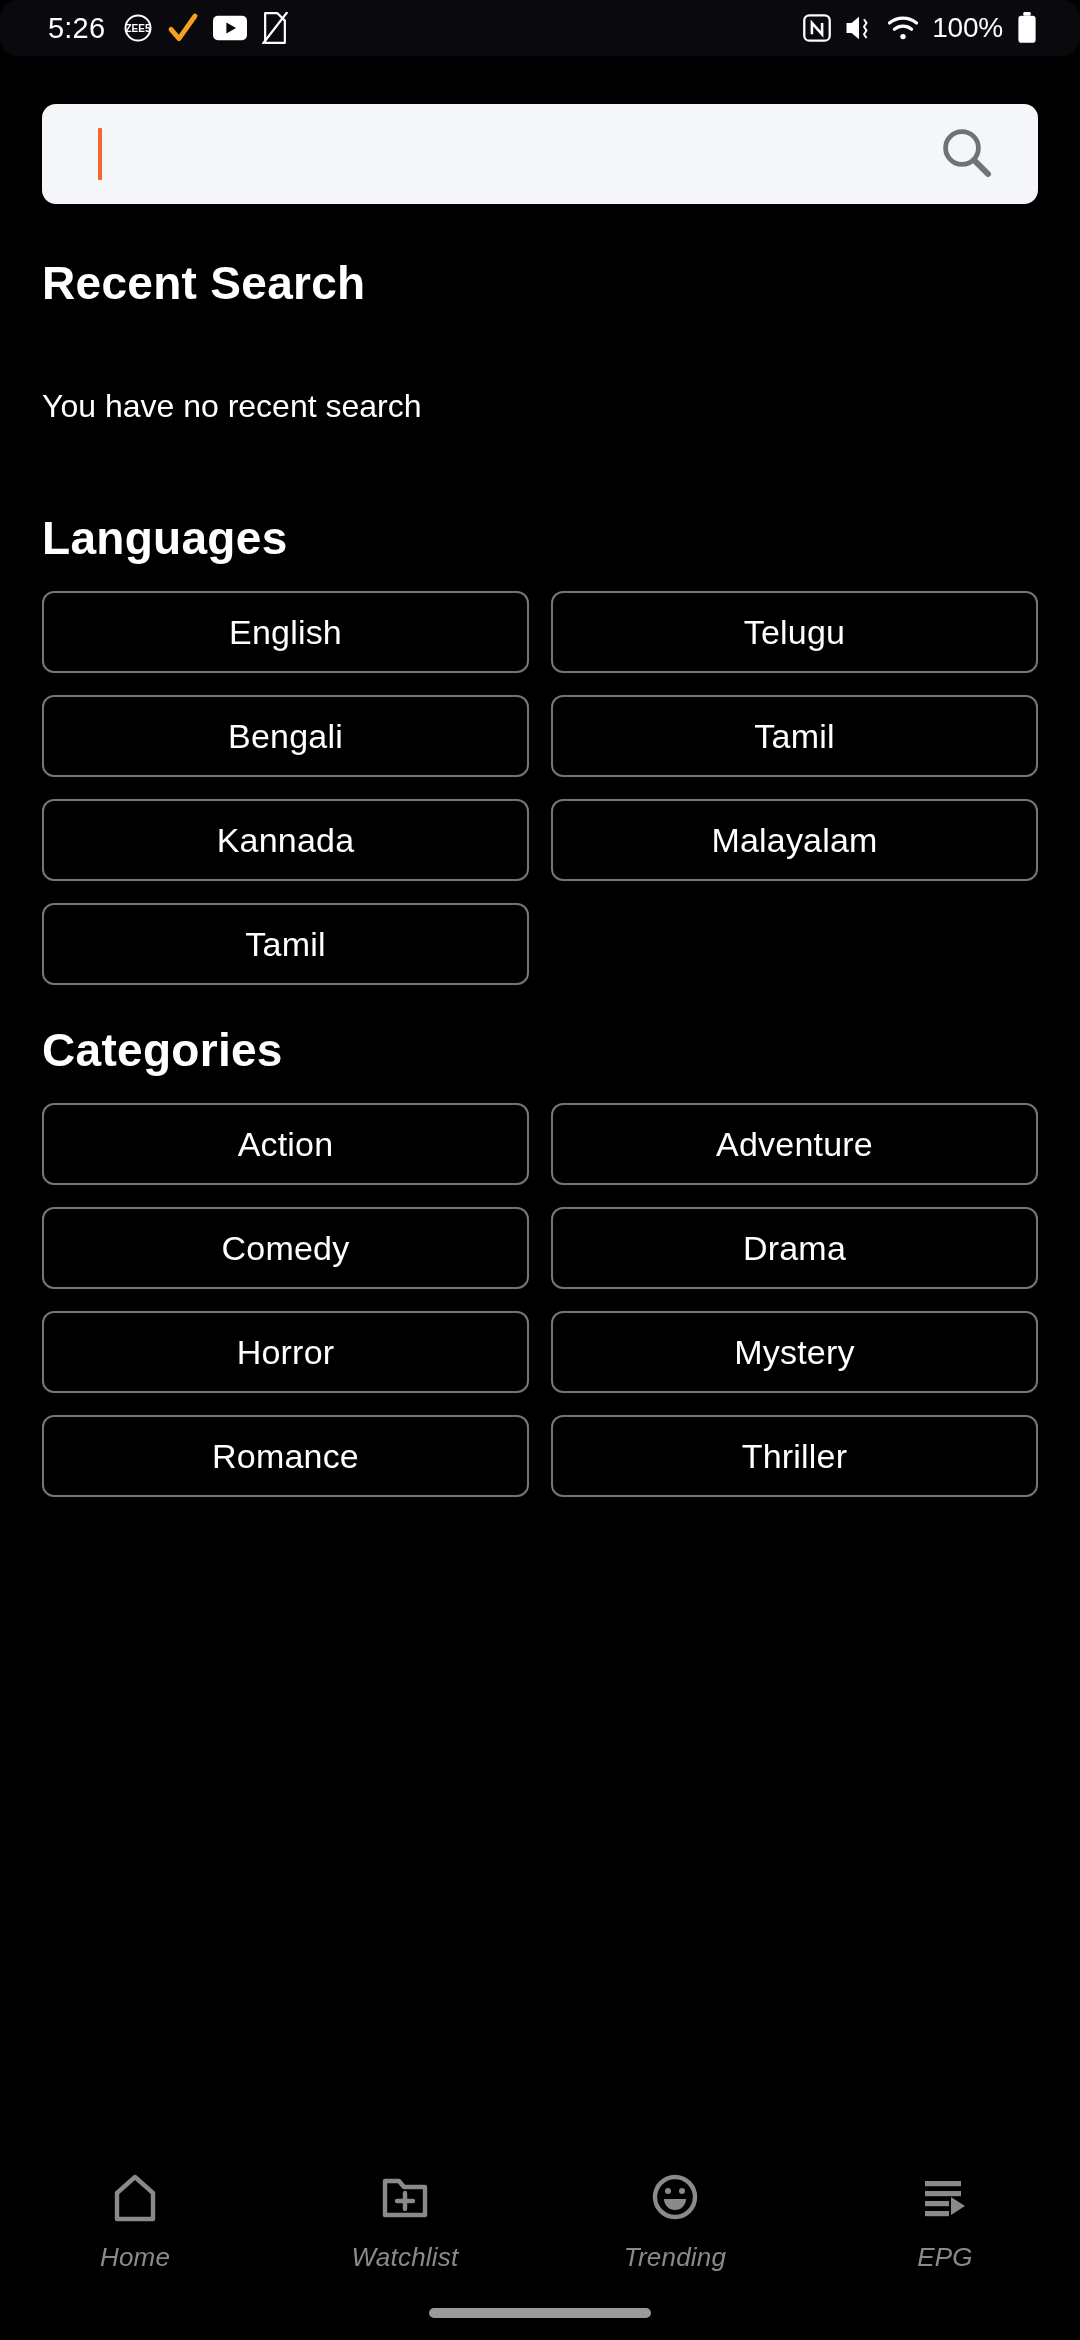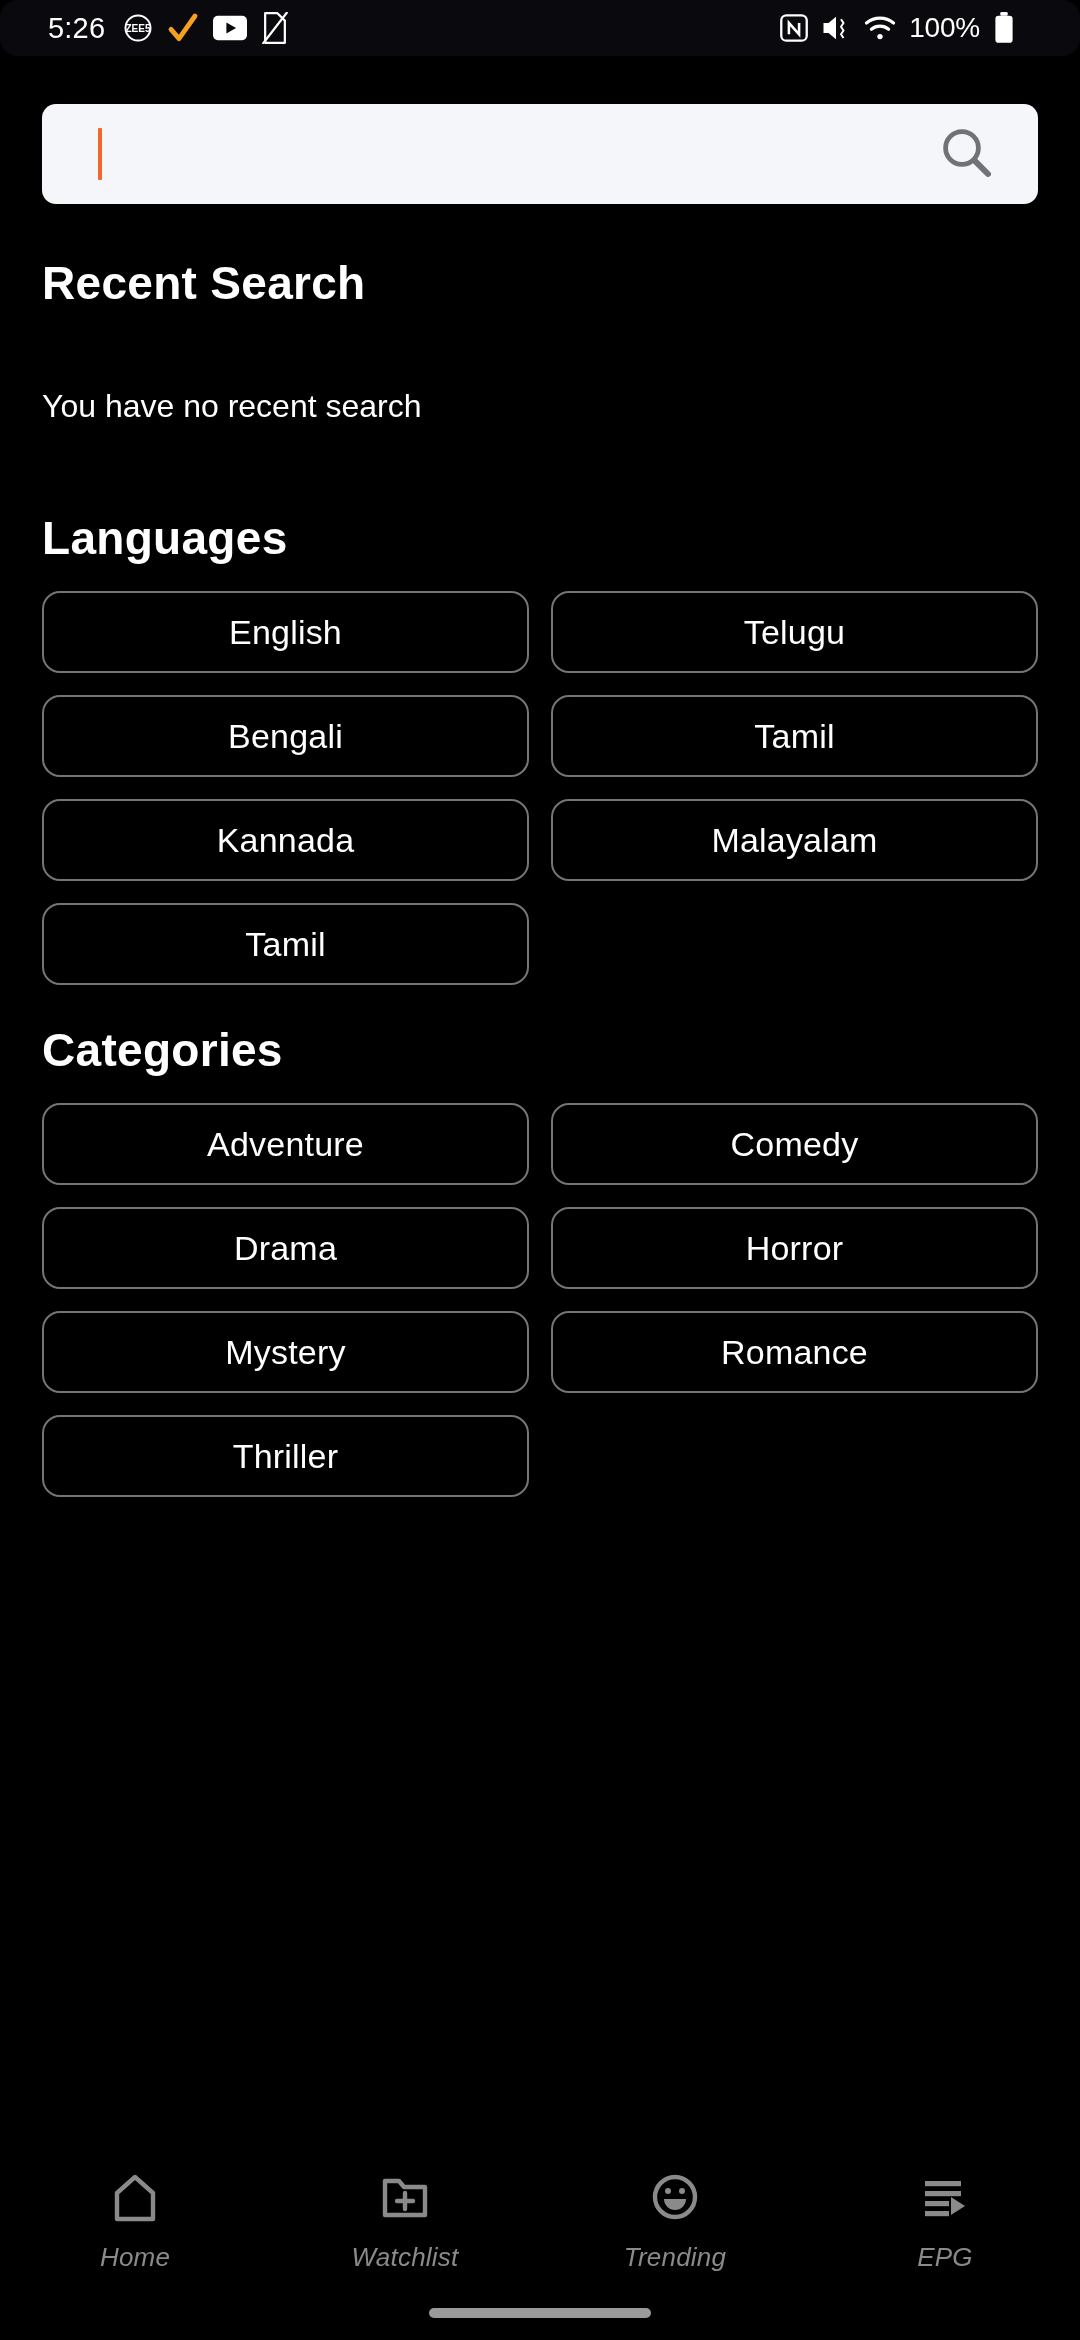--- a/index.html
+++ b/index.html
@@ -18,21 +18,21 @@
   }
 
   
   .status-bar {
     height: 56px;
     width: 100%;
     background: #0a0a0e;
     display: flex;
     align-items: center;
     justify-content: space-between;
-    padding: 0 65px 0 48px;
+    padding: 0 42px 0 48px;
     border-radius: 18px;
   }
   .status-left {
     display: flex;
     align-items: center;
     gap: 14px;
   }
   .status-time {
     font-size: 29px;
     font-weight: 400;
@@ -107,21 +107,21 @@
   .chip-grid {
     display: grid;
     grid-template-columns: 1fr 1fr;
     column-gap: 22px;
     row-gap: 22px;
     margin-top: 26px;
   }
   .chip {
     height: 82px;
     border: 2px solid #757575;
-    border-radius: 18px;
+    border-radius: 12px;
     background: #000000;
     display: flex;
     align-items: center;
     justify-content: center;
     font-size: 34px;
     font-weight: 400;
     color: #ffffff;
     letter-spacing: 0.2px;
   }
 
@@ -262,20 +262,21 @@
     <div class="chip">Telugu</div>
     <div class="chip">Bengali</div>
     <div class="chip">Tamil</div>
     <div class="chip">Kannada</div>
     <div class="chip">Malayalam</div>
     <div class="chip">Tamil</div>
   </div>
 
   <h2 class="section-title cat-title">Categories</h2>
   <div class="chip-grid">
+    <div class="chip">Action</div>
     <div class="chip">Adventure</div>
     <div class="chip">Comedy</div>
     <div class="chip">Drama</div>
     <div class="chip">Horror</div>
     <div class="chip">Mystery</div>
     <div class="chip">Romance</div>
     <div class="chip">Thriller</div>
   </div>
 
 </div>

